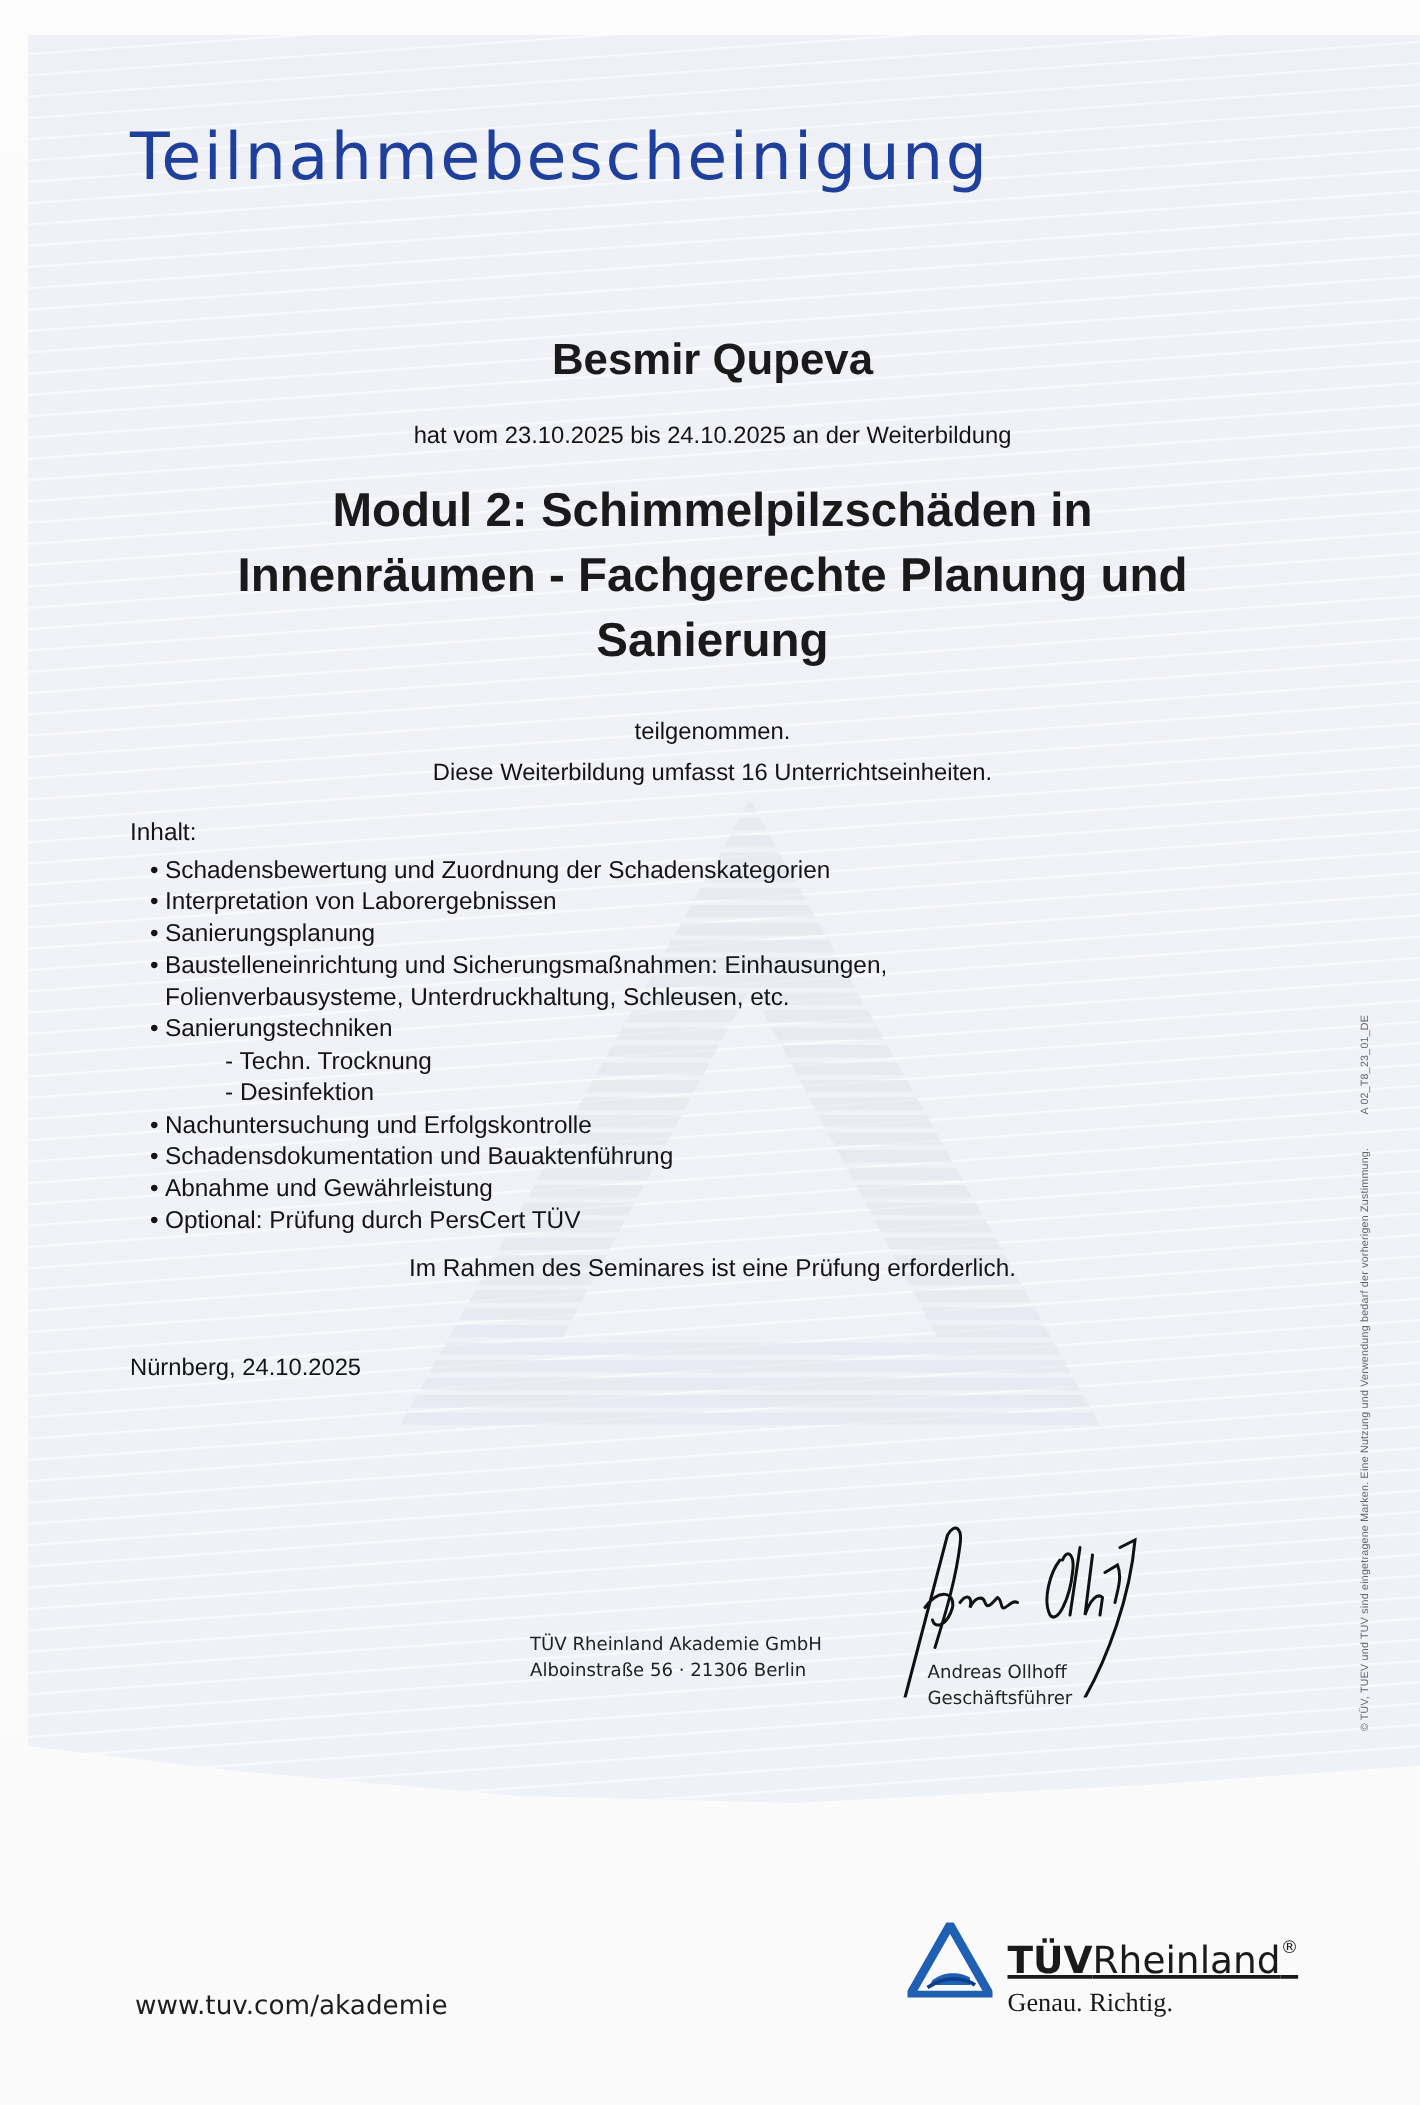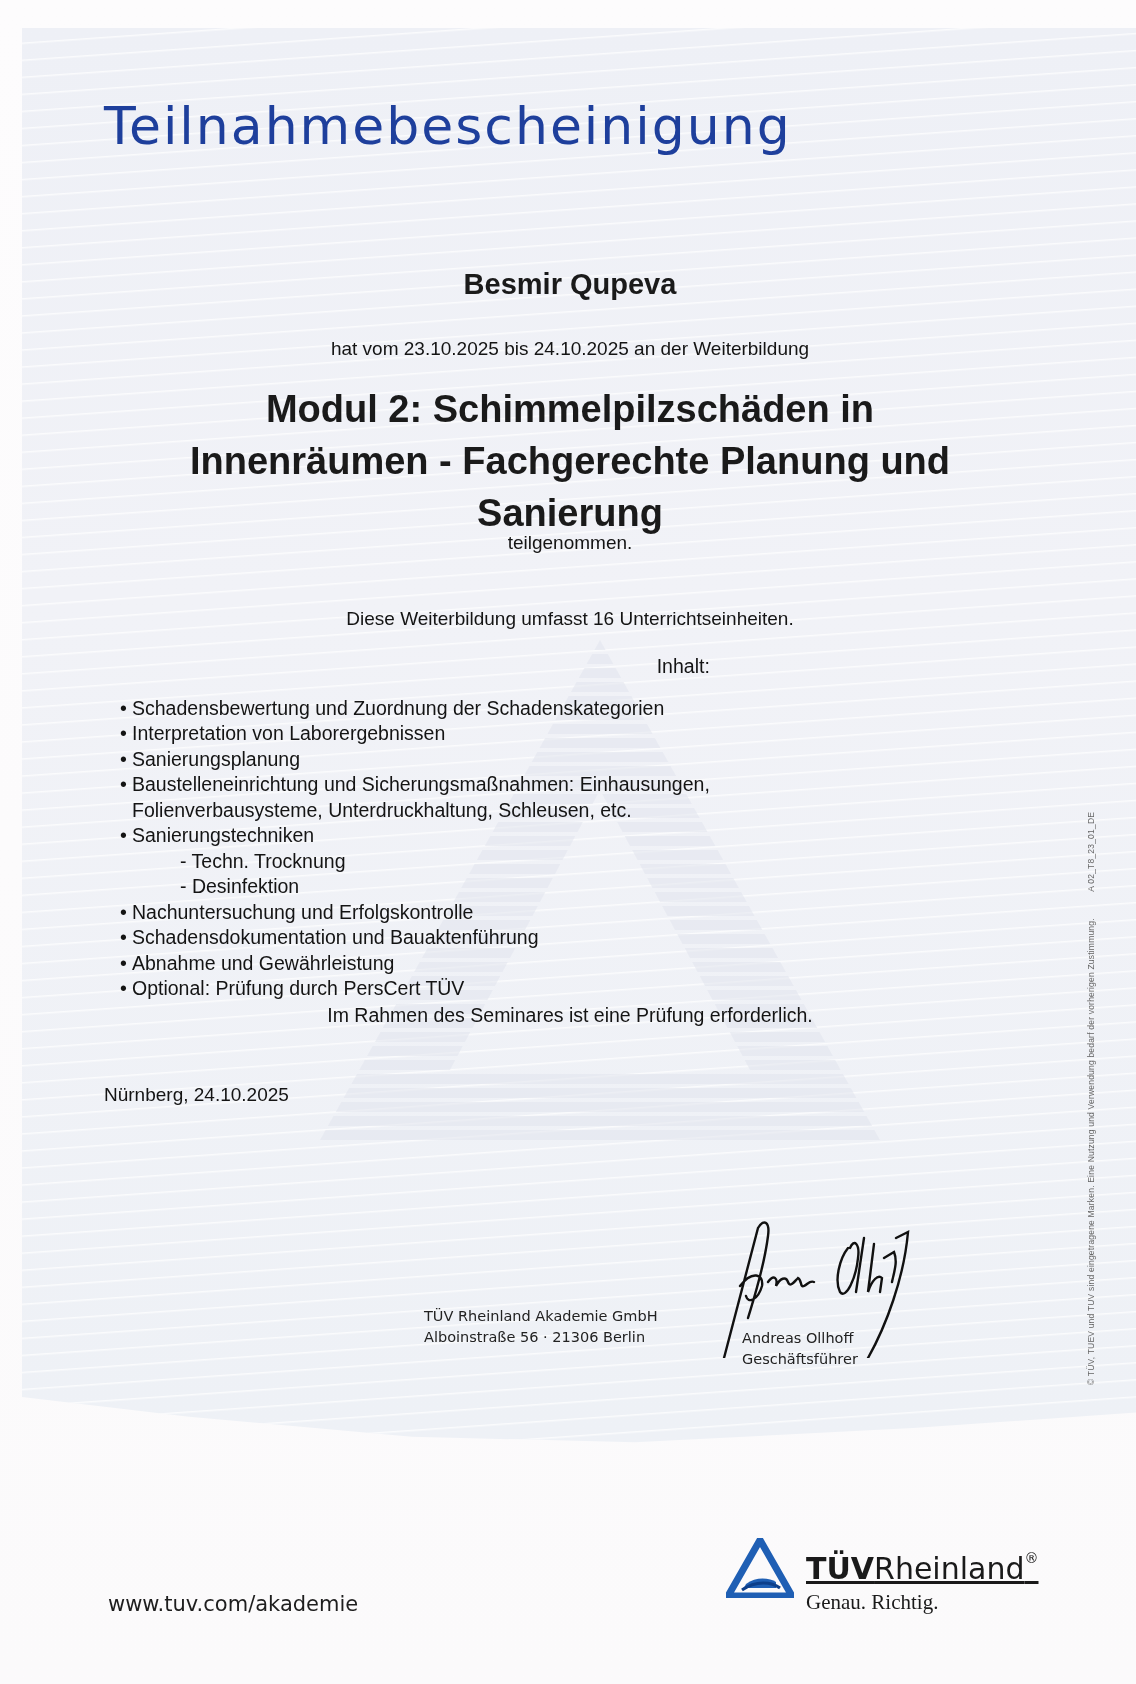--- a/index.html
+++ b/index.html
@@ -56,51 +56,51 @@
       white-space: nowrap;
     }
     .center-block {
       position: absolute;
       left: 90px;
       width: 960px;
       text-align: center;
     }
     .name {
       top: 268px;
-      font-size: 29px;
+      font-size: 35px;
       font-weight: bold;
       color: #1a1a1a;
     }
     .period {
       top: 338px;
       font-size: 19px;
     }
     .course {
       top: 383px;
       font-size: 38px;
       font-weight: bold;
       line-height: 52px;
       color: #1a1a1a;
     }
     .participated {
-      top: 532px;
+      top: 575px;
       font-size: 19px;
     }
     .units {
       top: 608px;
       font-size: 19px;
     }
     .contents {
       position: absolute;
       left: 104px;
       top: 654px;
       font-size: 19.5px;
       line-height: 25.5px;
     }
-    .contents .heading { margin-bottom: 16px; text-align: right; }
+    .contents .heading { margin-bottom: 4px; }
     .contents ul {
       list-style: none;
       margin: 0;
       padding: 0 0 0 16px;
     }
     .contents li { position: relative; padding-left: 12px; }
     .contents li .bullet {
       position: absolute;
       left: 0;
       top: 0;

